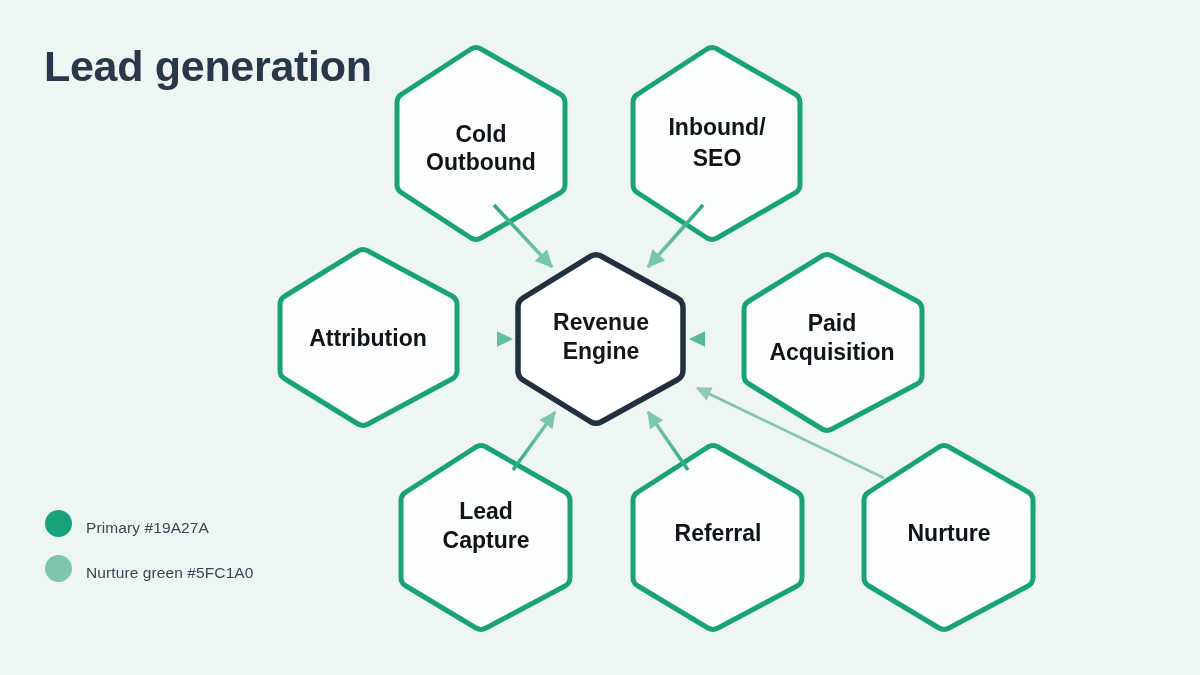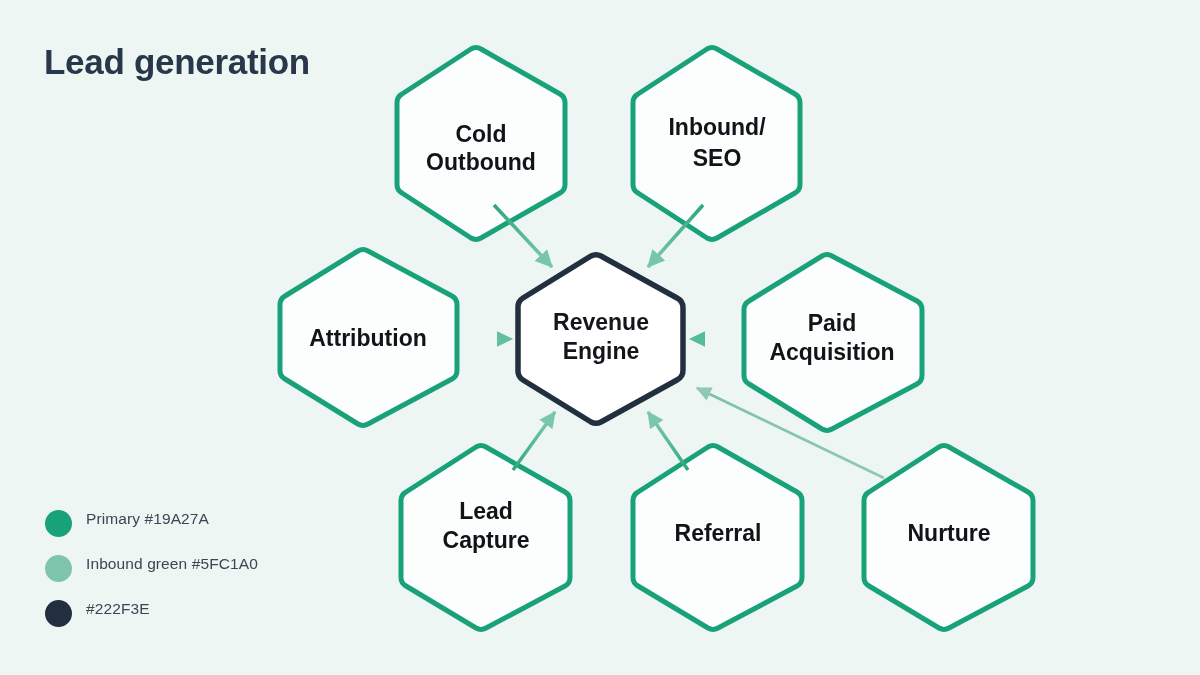--- a/index.html
+++ b/index.html
@@ -22,37 +22,37 @@
   .hex-label.spoke { font-size:23px; }
   .hex-label.core  { font-size:23px; fill:#14161b; }
 
   
   #title-block {
     position:absolute;
     left:44px; top:42px;
     width:420px;
   }
   #title-block .title-line {
-    font-size:35px;
+    font-size:43px;
     font-weight:bold;
     color:#28374A;
     line-height:1.16;
     letter-spacing:-0.3px;
     white-space:pre;
   }
 
   
   #legend {
     position:absolute;
     left:45px; top:510px;
     display:flex;
     flex-direction:column;
     gap:18px;
   }
-  .legend-row { display:flex; align-items:flex-start; gap:14px; }
+  .legend-row { display:flex; align-items:flex-end; gap:14px; }
   .legend-dot { width:27px; height:27px; border-radius:50%; flex:0 0 auto; }
   .legend-text {
     font-size:15.5px;
     color:#3B4654;
     letter-spacing:0.1px;
     white-space:nowrap;
   }
 </style>
 </head>
 <body style="background: rgb(237, 246, 242);">
@@ -198,21 +198,17 @@
     <div class="title-line">Lead generation</div>
   </div>
 
   <div id="legend">
     <div class="legend-row">
       <span class="legend-dot" style="background:#19A27A"></span>
       <span class="legend-text">Primary #19A27A</span>
     </div>
     <div class="legend-row">
       <span class="legend-dot" style="background:#7FC4AC"></span>
-      <span class="legend-text">Inbound green #5FC1A0</span>
-    </div>
-    <div class="legend-row">
-      <span class="legend-dot" style="background:#222F3E"></span>
-      <span class="legend-text">#222F3E</span>
+      <span class="legend-text">Nurture green #5FC1A0</span>
     </div>
   </div>
 
 </div>
 
 </body></html>

